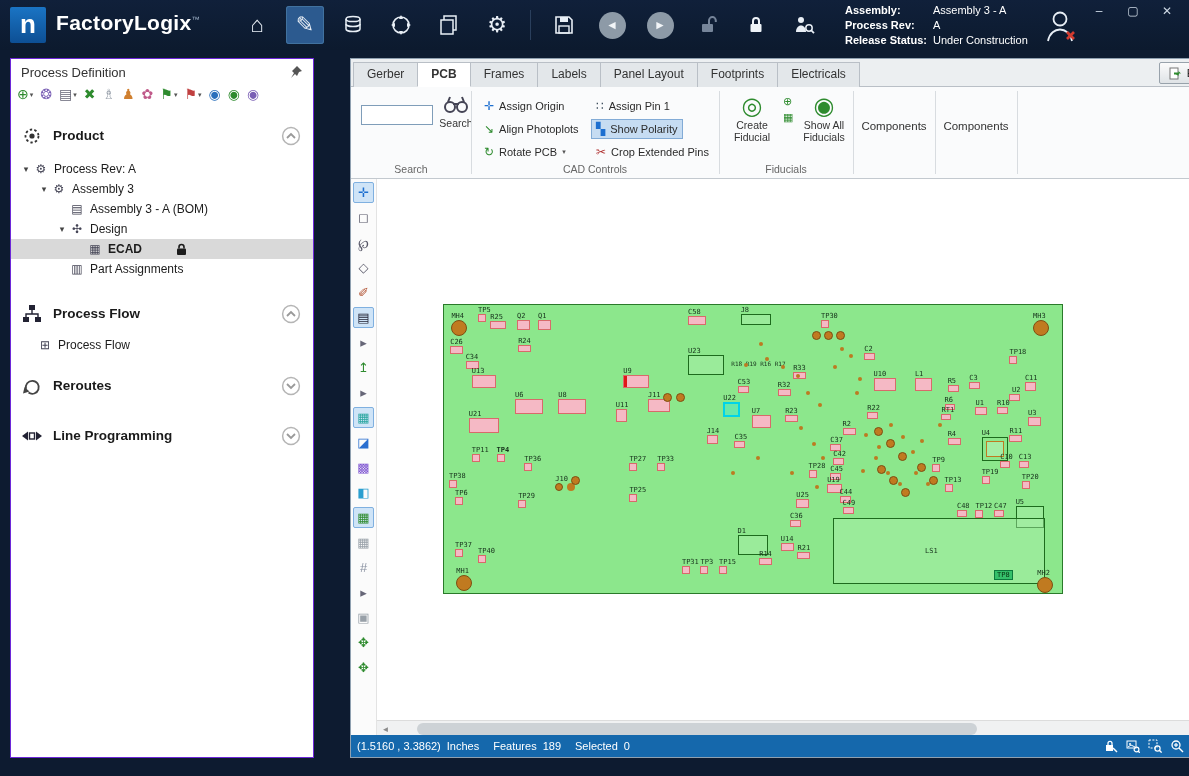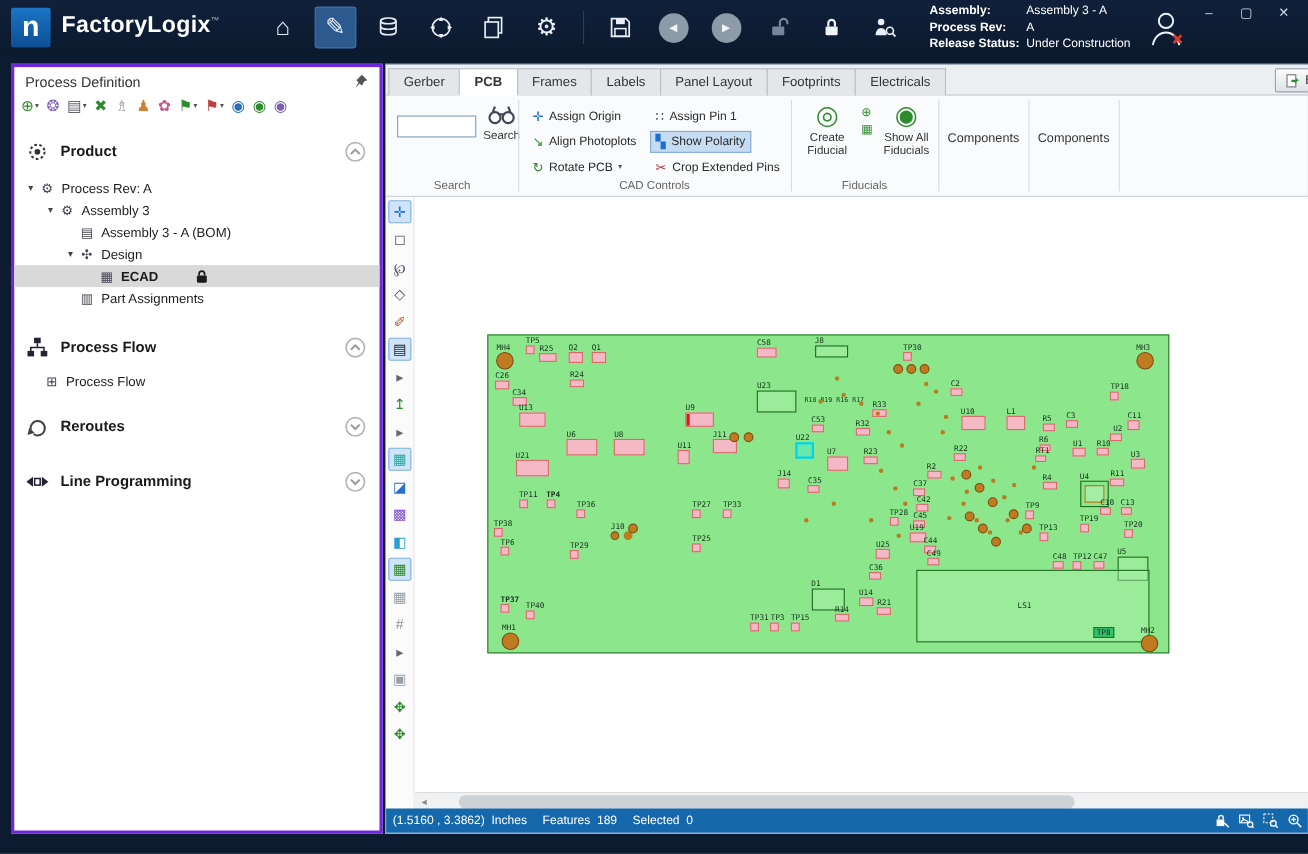--- a/index.html
+++ b/index.html
@@ -19,21 +19,21 @@
   .ti .g { font-size:22px; color:#e9eff6; line-height:1; }
   .tb-div { width:1px; height:30px; background:#2a3f5c; margin:0 4px; }
   .circbtn { width:27px; height:27px; border-radius:50%; background:#8d9aa7; display:flex; align-items:center; justify-content:center; color:#f2f5f8; font-size:12px; }
   .tb-info { position:absolute; left:845px; top:3px; color:#fff; font-size:11px; line-height:15px; }
   .tb-info .row span.lab { display:inline-block; width:88px; font-weight:bold; }
   .userbox { position:absolute; left:1040px; top:8px; width:40px; height:36px; }
   .winctl { position:absolute; right:14px; top:4px; display:flex; gap:18px; color:#cdd8e4; font-size:12px; }
   .winctl span { cursor:default; width:16px; text-align:center; }
 
   
-  .leftpanel { position:absolute; left:10px; top:58px; width:338px; height:700px; background:#fff; border:3px solid #6d28d9; font-size:12px; color:#222; }
+  .leftpanel { position:absolute; left:10px; top:58px; width:304px; height:700px; background:#fff; border:1px solid #6d28d9; font-size:12px; color:#222; }
   .rightarea { position:absolute; left:350px; top:58px; width:961px; height:700px; background:#fff; border:1px solid #8fa0b0; }
 
   
   .lp-head { position:absolute; left:0; top:0; right:0; height:26px; }
   .lp-title { position:absolute; left:10px; top:6px; font-size:13px; color:#333; }
   .lp-pin { position:absolute; right:10px; top:6px; }
   #lptoolbar { position:absolute; left:6px; top:28px; display:flex; gap:7px; align-items:center; }
   .lpt { display:flex; align-items:center; font-size:14px; line-height:1; }
   .lpt .dd { font-size:7px; color:#555; margin-left:1px; }
   .lp-section { position:absolute; left:0; right:0; height:30px; }
@@ -555,21 +555,21 @@
               <div class="cbody"></div>
             </div>
             <div class="comp t-tp" style="left: 1.8%; top: 64%;">
               <div class="clbl">TP6</div>
               <div class="cbody"></div>
             </div>
             <div class="comp t-tp" style="left: 12%; top: 65%;">
               <div class="clbl">TP29</div>
               <div class="cbody"></div>
             </div>
-            <div class="comp t-tp" style="left: 1.8%; top: 82%; font-weight: bold;">
+            <div class="comp t-tp" style="left: 1.8%; top: 82%;">
               <div class="clbl">TP37</div>
               <div class="cbody"></div>
             </div>
             <div class="comp t-tp" style="left: 5.5%; top: 84%;">
               <div class="clbl">TP40</div>
               <div class="cbody"></div>
             </div>
             <div class="comp t-pad" style="left: 2%; top: 91%;">
               <div class="clbl">MH1</div>
               <div class="cbody" style="height: 16px; width: 16px;"></div>

